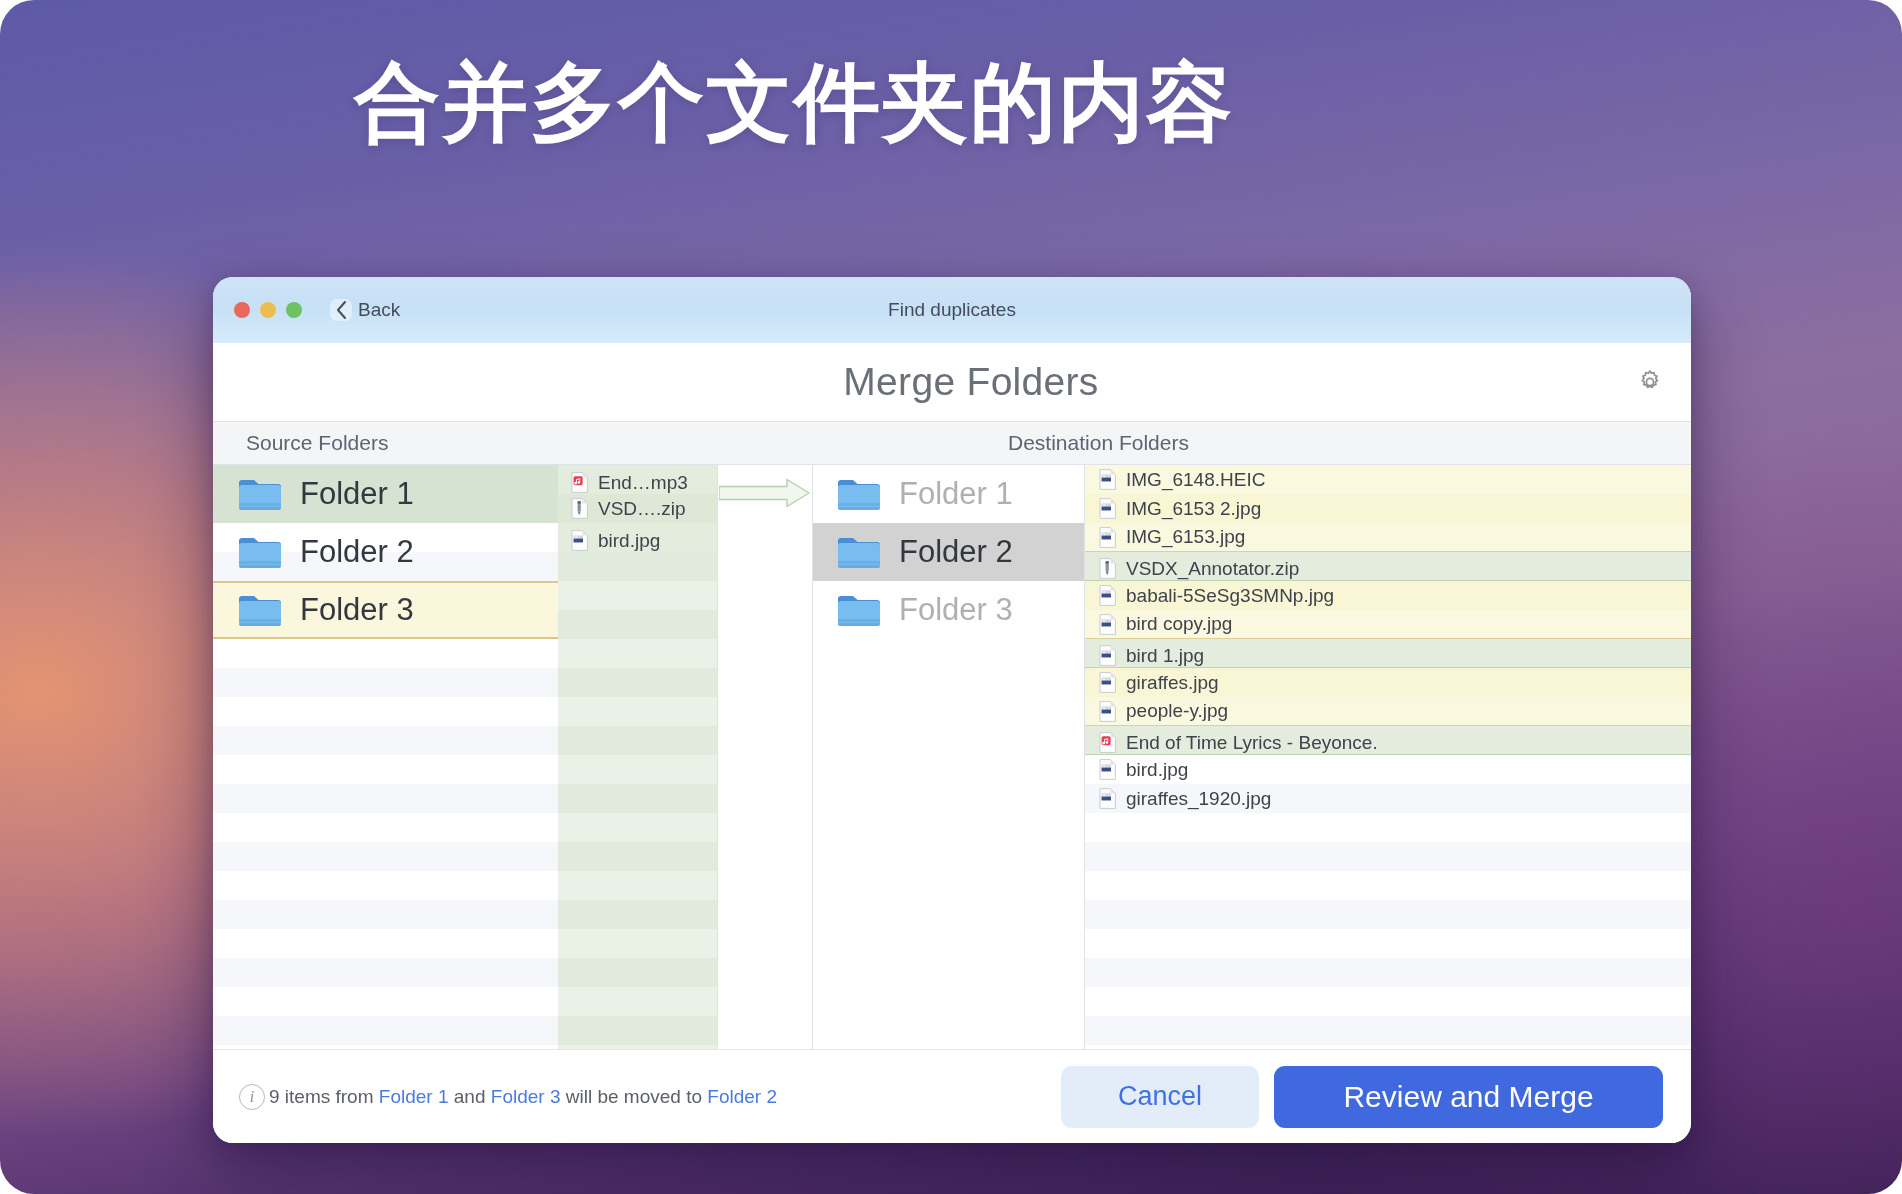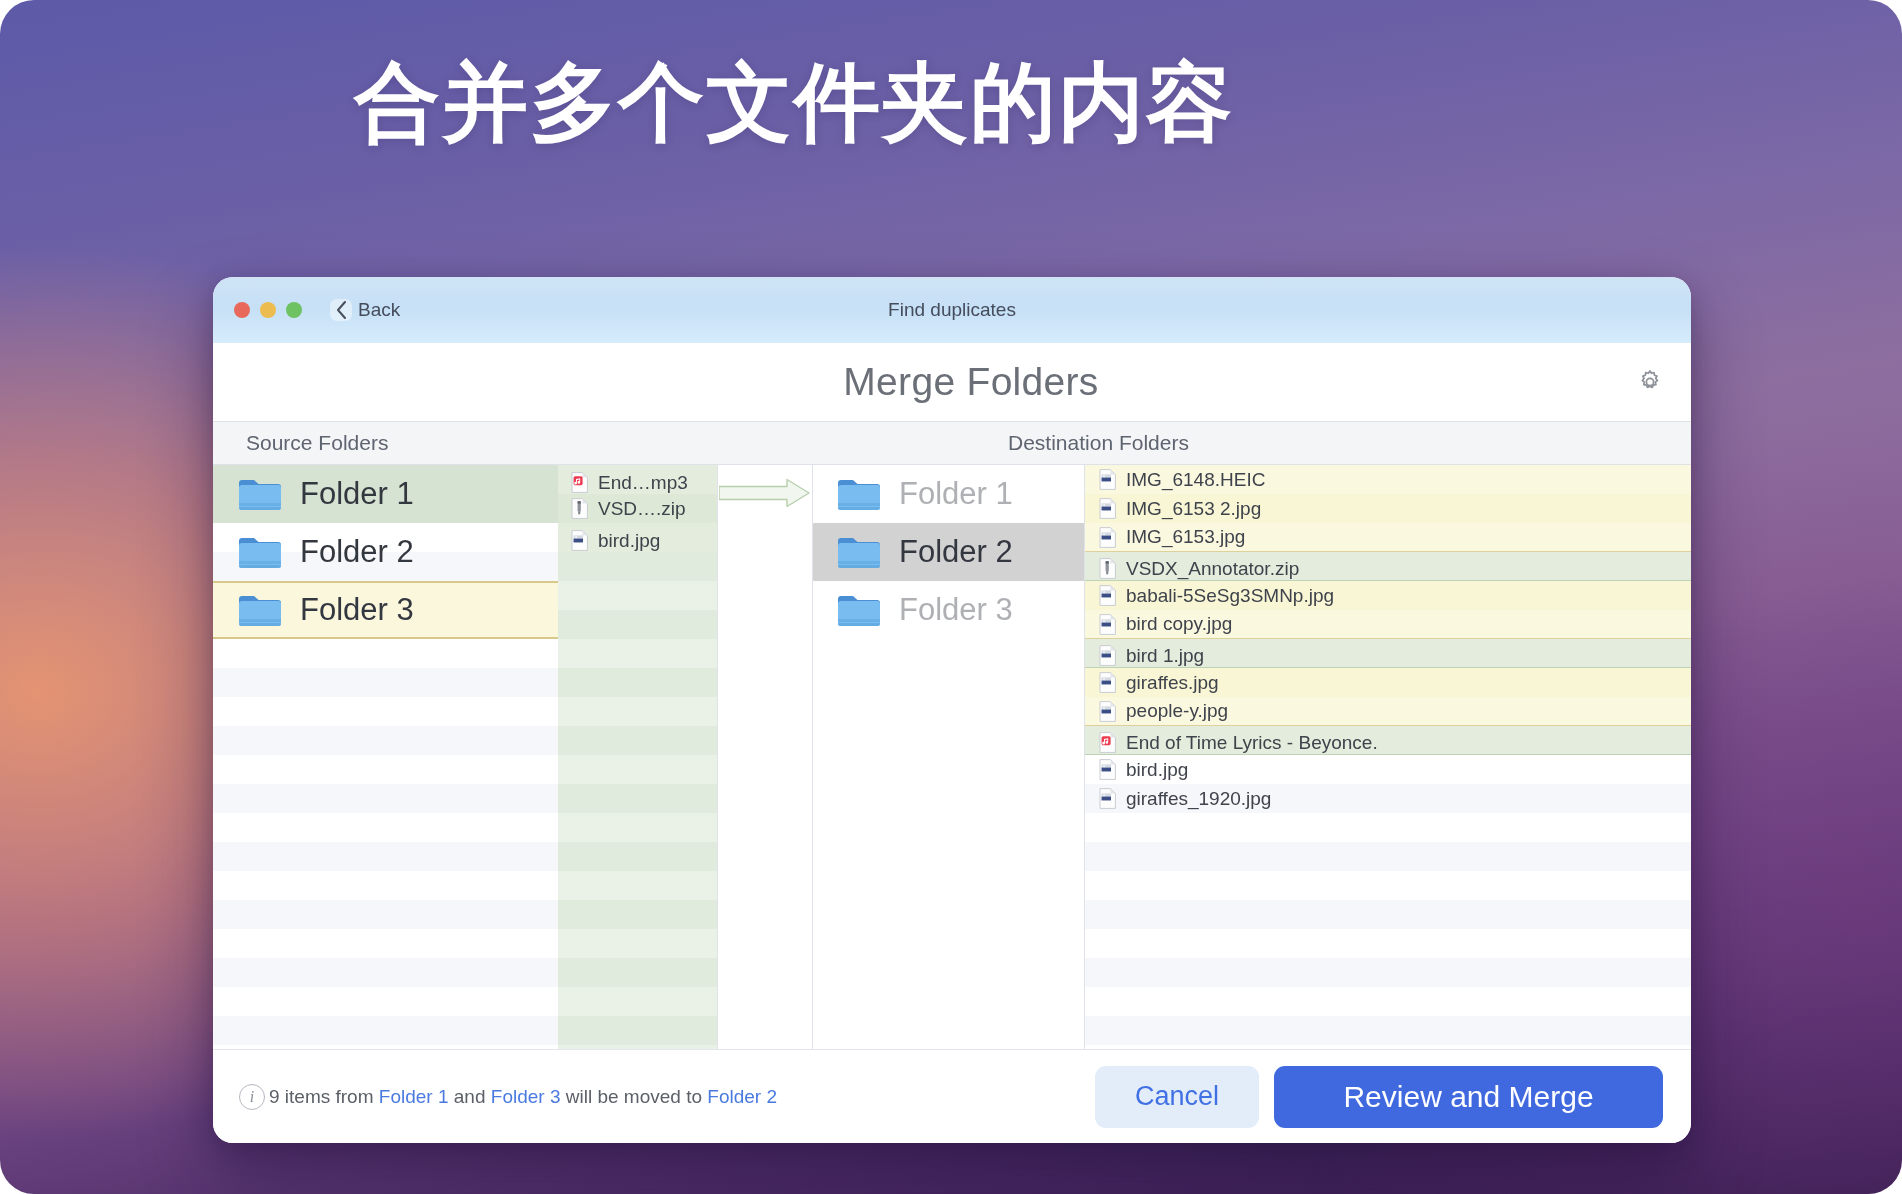--- a/index.html
+++ b/index.html
@@ -284,21 +284,21 @@
   #status-text {
     margin-left: 4px;
     font-size: 19px;
     color: #5a5f68;
     white-space: nowrap;
   }
   #status-text .lnk { color: #4a7ae0; }
   #footer-spacer { flex: 1 1 auto; }
 
   #cancel-button {
-    width: 164px; height: 62px;
+    width: 198px; height: 62px;
     background: #e3ecf9;
     border: none;
     border-radius: 11px;
     color: #4071e4;
     font-size: 27px;
     font-family: "Liberation Sans", sans-serif;
     cursor: pointer;
     margin-right: 15px;
   }
   #merge-button {

